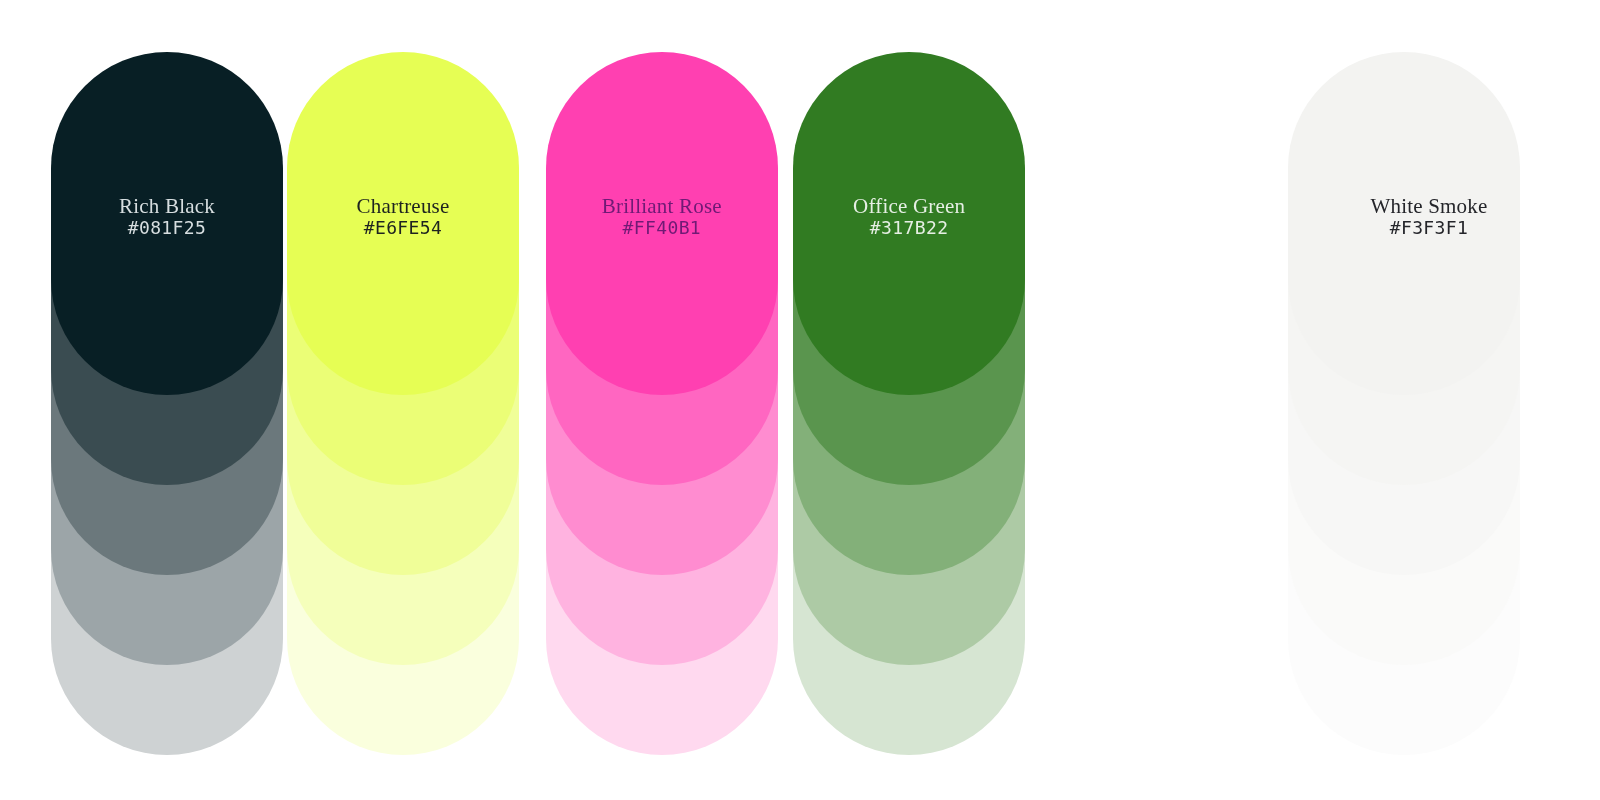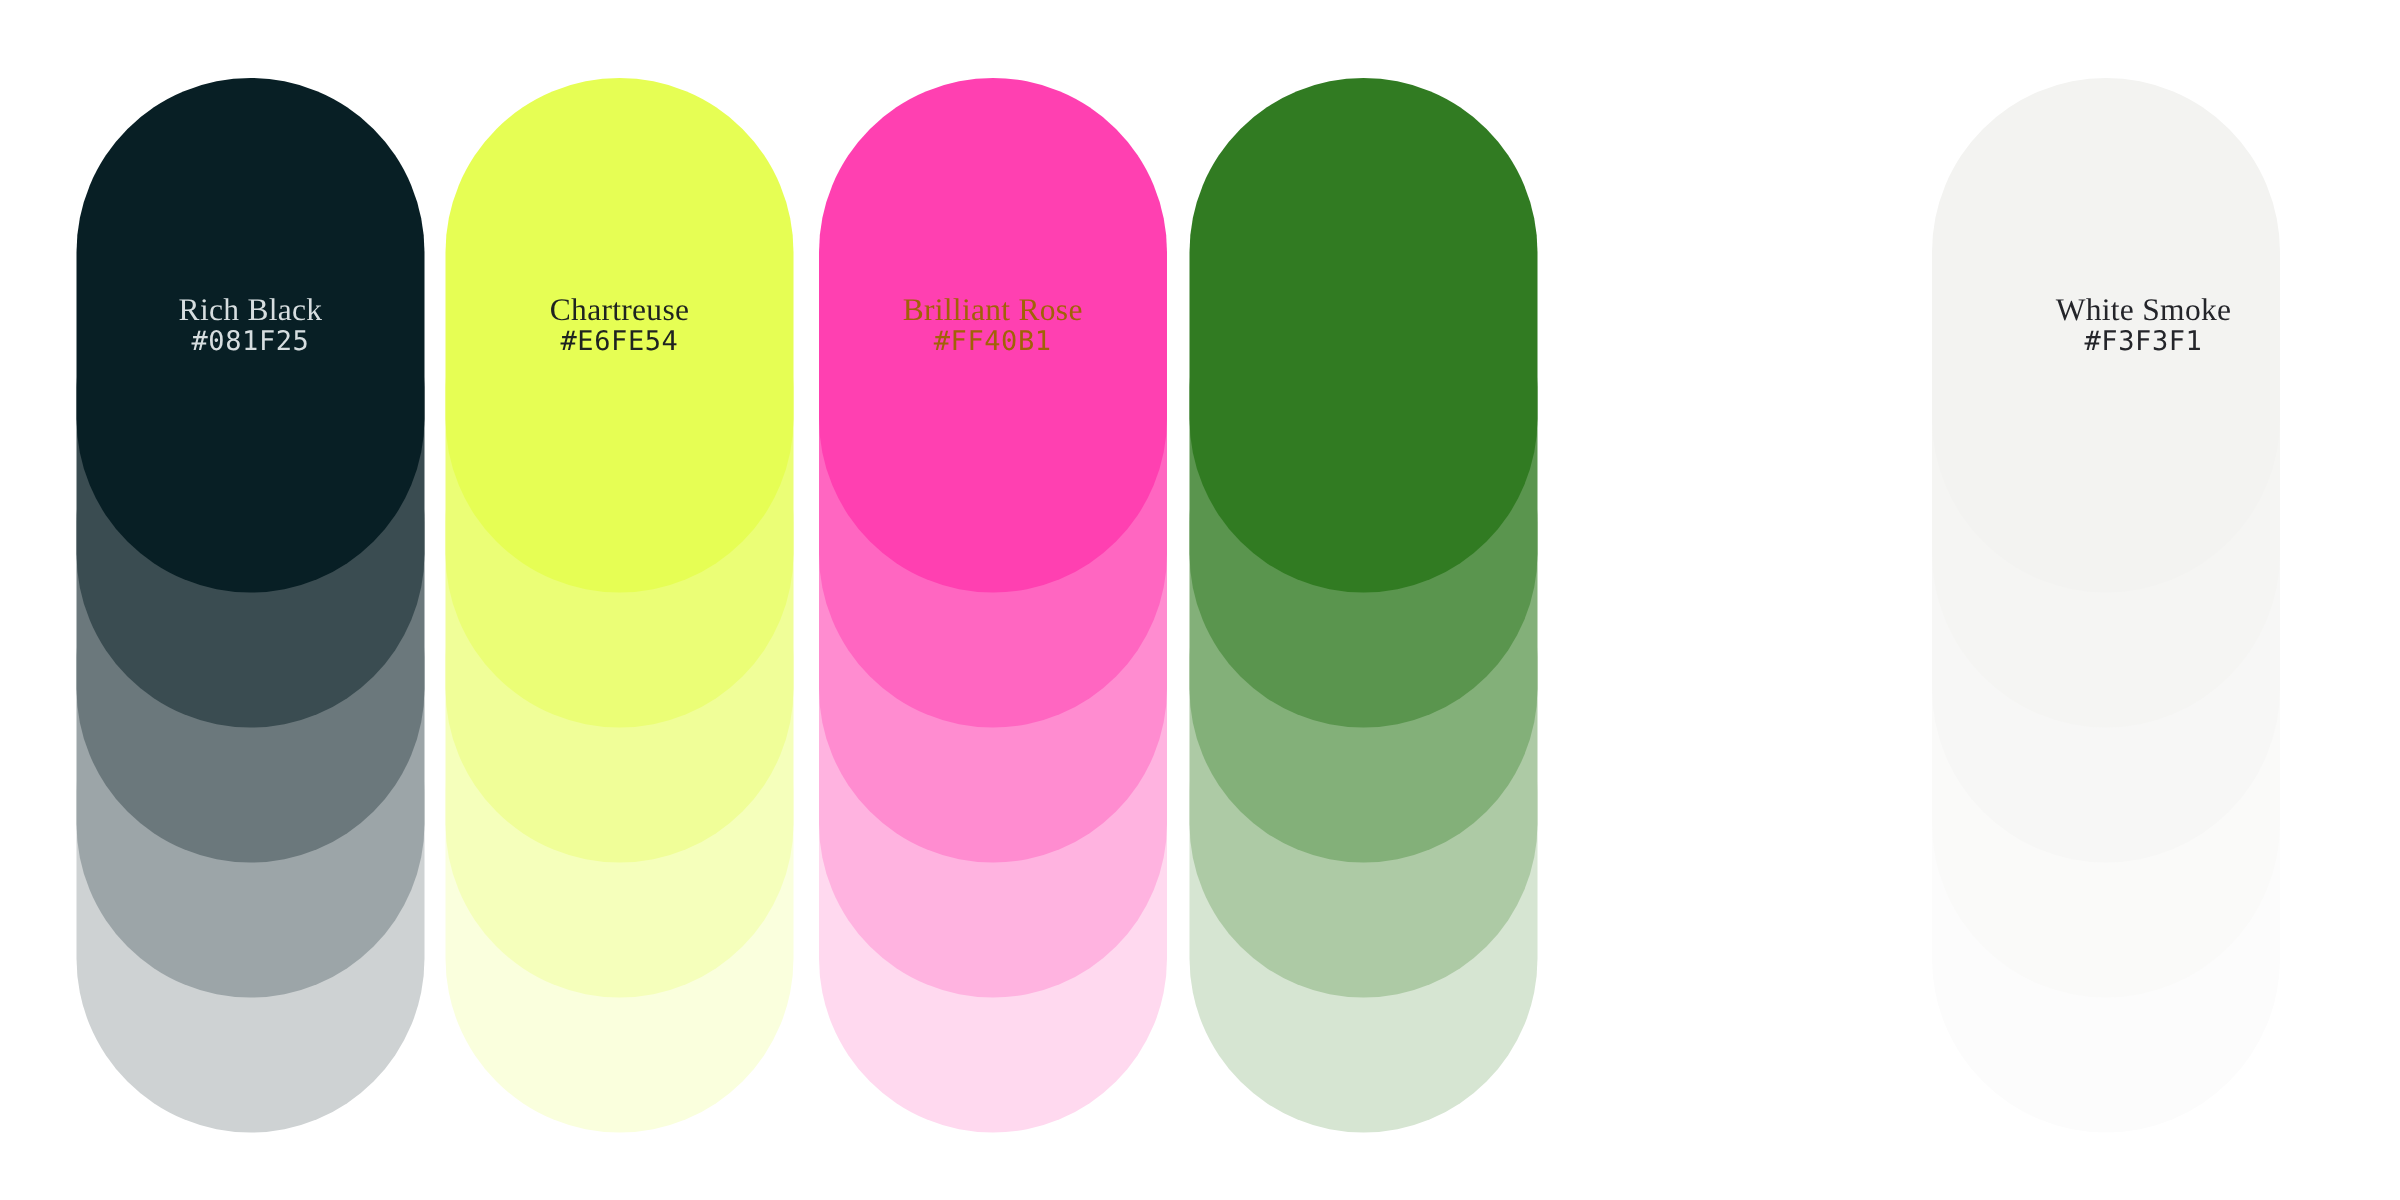--- a/index.html
+++ b/index.html
@@ -75,48 +75,52 @@
       <div class="tint-layer" title="#CED2D3" style="background: rgb(206, 210, 211); top: 360px; z-index: 11;"></div>
       <div class="tint-layer" title="#9CA5A8" style="background: rgb(156, 165, 168); top: 270px; z-index: 12;"></div>
       <div class="tint-layer" title="#6B787C" style="background: rgb(107, 120, 124); top: 180px; z-index: 13;"></div>
       <div class="tint-layer" title="#3A4C51" style="background: rgb(58, 76, 81); top: 90px; z-index: 14;"></div>
       <div class="tint-layer" title="#081F25" style="background: rgb(8, 31, 37); top: 0px; z-index: 15;"></div>
       <div class="swatch-label" style="color: rgb(215, 222, 224);">
         <span class="color-name">Rich Black</span>
         <span class="color-hex">#081F25</span>
       </div>
     </div>
-    <div class="swatch-column" style="left: 297px;">
+    <div class="swatch-column" style="left: 287px;">
       <div class="tint-layer" title="#FAFFDD" style="background: rgb(250, 255, 221); top: 360px; z-index: 11;"></div>
       <div class="tint-layer" title="#F5FFBB" style="background: rgb(245, 255, 187); top: 270px; z-index: 12;"></div>
       <div class="tint-layer" title="#F0FE98" style="background: rgb(240, 254, 152); top: 180px; z-index: 13;"></div>
       <div class="tint-layer" title="#EBFE76" style="background: rgb(235, 254, 118); top: 90px; z-index: 14;"></div>
       <div class="tint-layer" title="#E6FE54" style="background: rgb(230, 254, 84); top: 0px; z-index: 15;"></div>
       <div class="swatch-label" style="color: rgb(30, 35, 32);">
         <span class="color-name">Chartreuse</span>
         <span class="color-hex">#E6FE54</span>
       </div>
     </div>
     <div class="swatch-column" style="left: 545.8px;">
       <div class="tint-layer" title="#FFD9EF" style="background: rgb(255, 217, 239); top: 360px; z-index: 11;"></div>
       <div class="tint-layer" title="#FFB3E0" style="background: rgb(255, 179, 224); top: 270px; z-index: 12;"></div>
       <div class="tint-layer" title="#FF8CD0" style="background: rgb(255, 140, 208); top: 180px; z-index: 13;"></div>
       <div class="tint-layer" title="#FF66C1" style="background: rgb(255, 102, 193); top: 90px; z-index: 14;"></div>
       <div class="tint-layer" title="#FF40B1" style="background: rgb(255, 64, 177); top: 0px; z-index: 15;"></div>
-      <div class="swatch-label" style="color: #a16207;">
+      <div class="swatch-label" style="color: #701a75;">
         <span class="color-name">Brilliant Rose</span>
         <span class="color-hex">#FF40B1</span>
       </div>
     </div>
     <div class="swatch-column" style="left: 793.2px;">
       <div class="tint-layer" title="#D6E5D2" style="background: rgb(214, 229, 210); top: 360px; z-index: 11;"></div>
       <div class="tint-layer" title="#ADCAA5" style="background: rgb(173, 202, 165); top: 270px; z-index: 12;"></div>
       <div class="tint-layer" title="#83B079" style="background: rgb(131, 176, 121); top: 180px; z-index: 13;"></div>
       <div class="tint-layer" title="#5A954E" style="background: rgb(90, 149, 78); top: 90px; z-index: 14;"></div>
       <div class="tint-layer" title="#317B22" style="background: rgb(49, 123, 34); top: 0px; z-index: 15;"></div>
+      <div class="swatch-label" style="color: rgb(230, 239, 228);">
+        <span class="color-name">Office Green</span>
+        <span class="color-hex">#317B22</span>
+      </div>
     </div>
     <div class="swatch-column" style="left: 1288px;">
       <div class="tint-layer" title="#FCFCFC" style="background: rgb(252, 252, 252); top: 360px; z-index: 11;"></div>
       <div class="tint-layer" title="#FAFAF9" style="background: rgb(250, 250, 249); top: 270px; z-index: 12;"></div>
       <div class="tint-layer" title="#F7F7F6" style="background: rgb(247, 247, 246); top: 180px; z-index: 13;"></div>
       <div class="tint-layer" title="#F5F5F3" style="background: rgb(245, 245, 243); top: 90px; z-index: 14;"></div>
       <div class="tint-layer" title="#F3F3F1" style="background: rgb(243, 243, 241); top: 0px; z-index: 15;"></div>
       <div class="swatch-label" style="color: rgb(36, 37, 42); padding-left: 25px;">
         <span class="color-name">White Smoke</span>
         <span class="color-hex">#F3F3F1</span>

